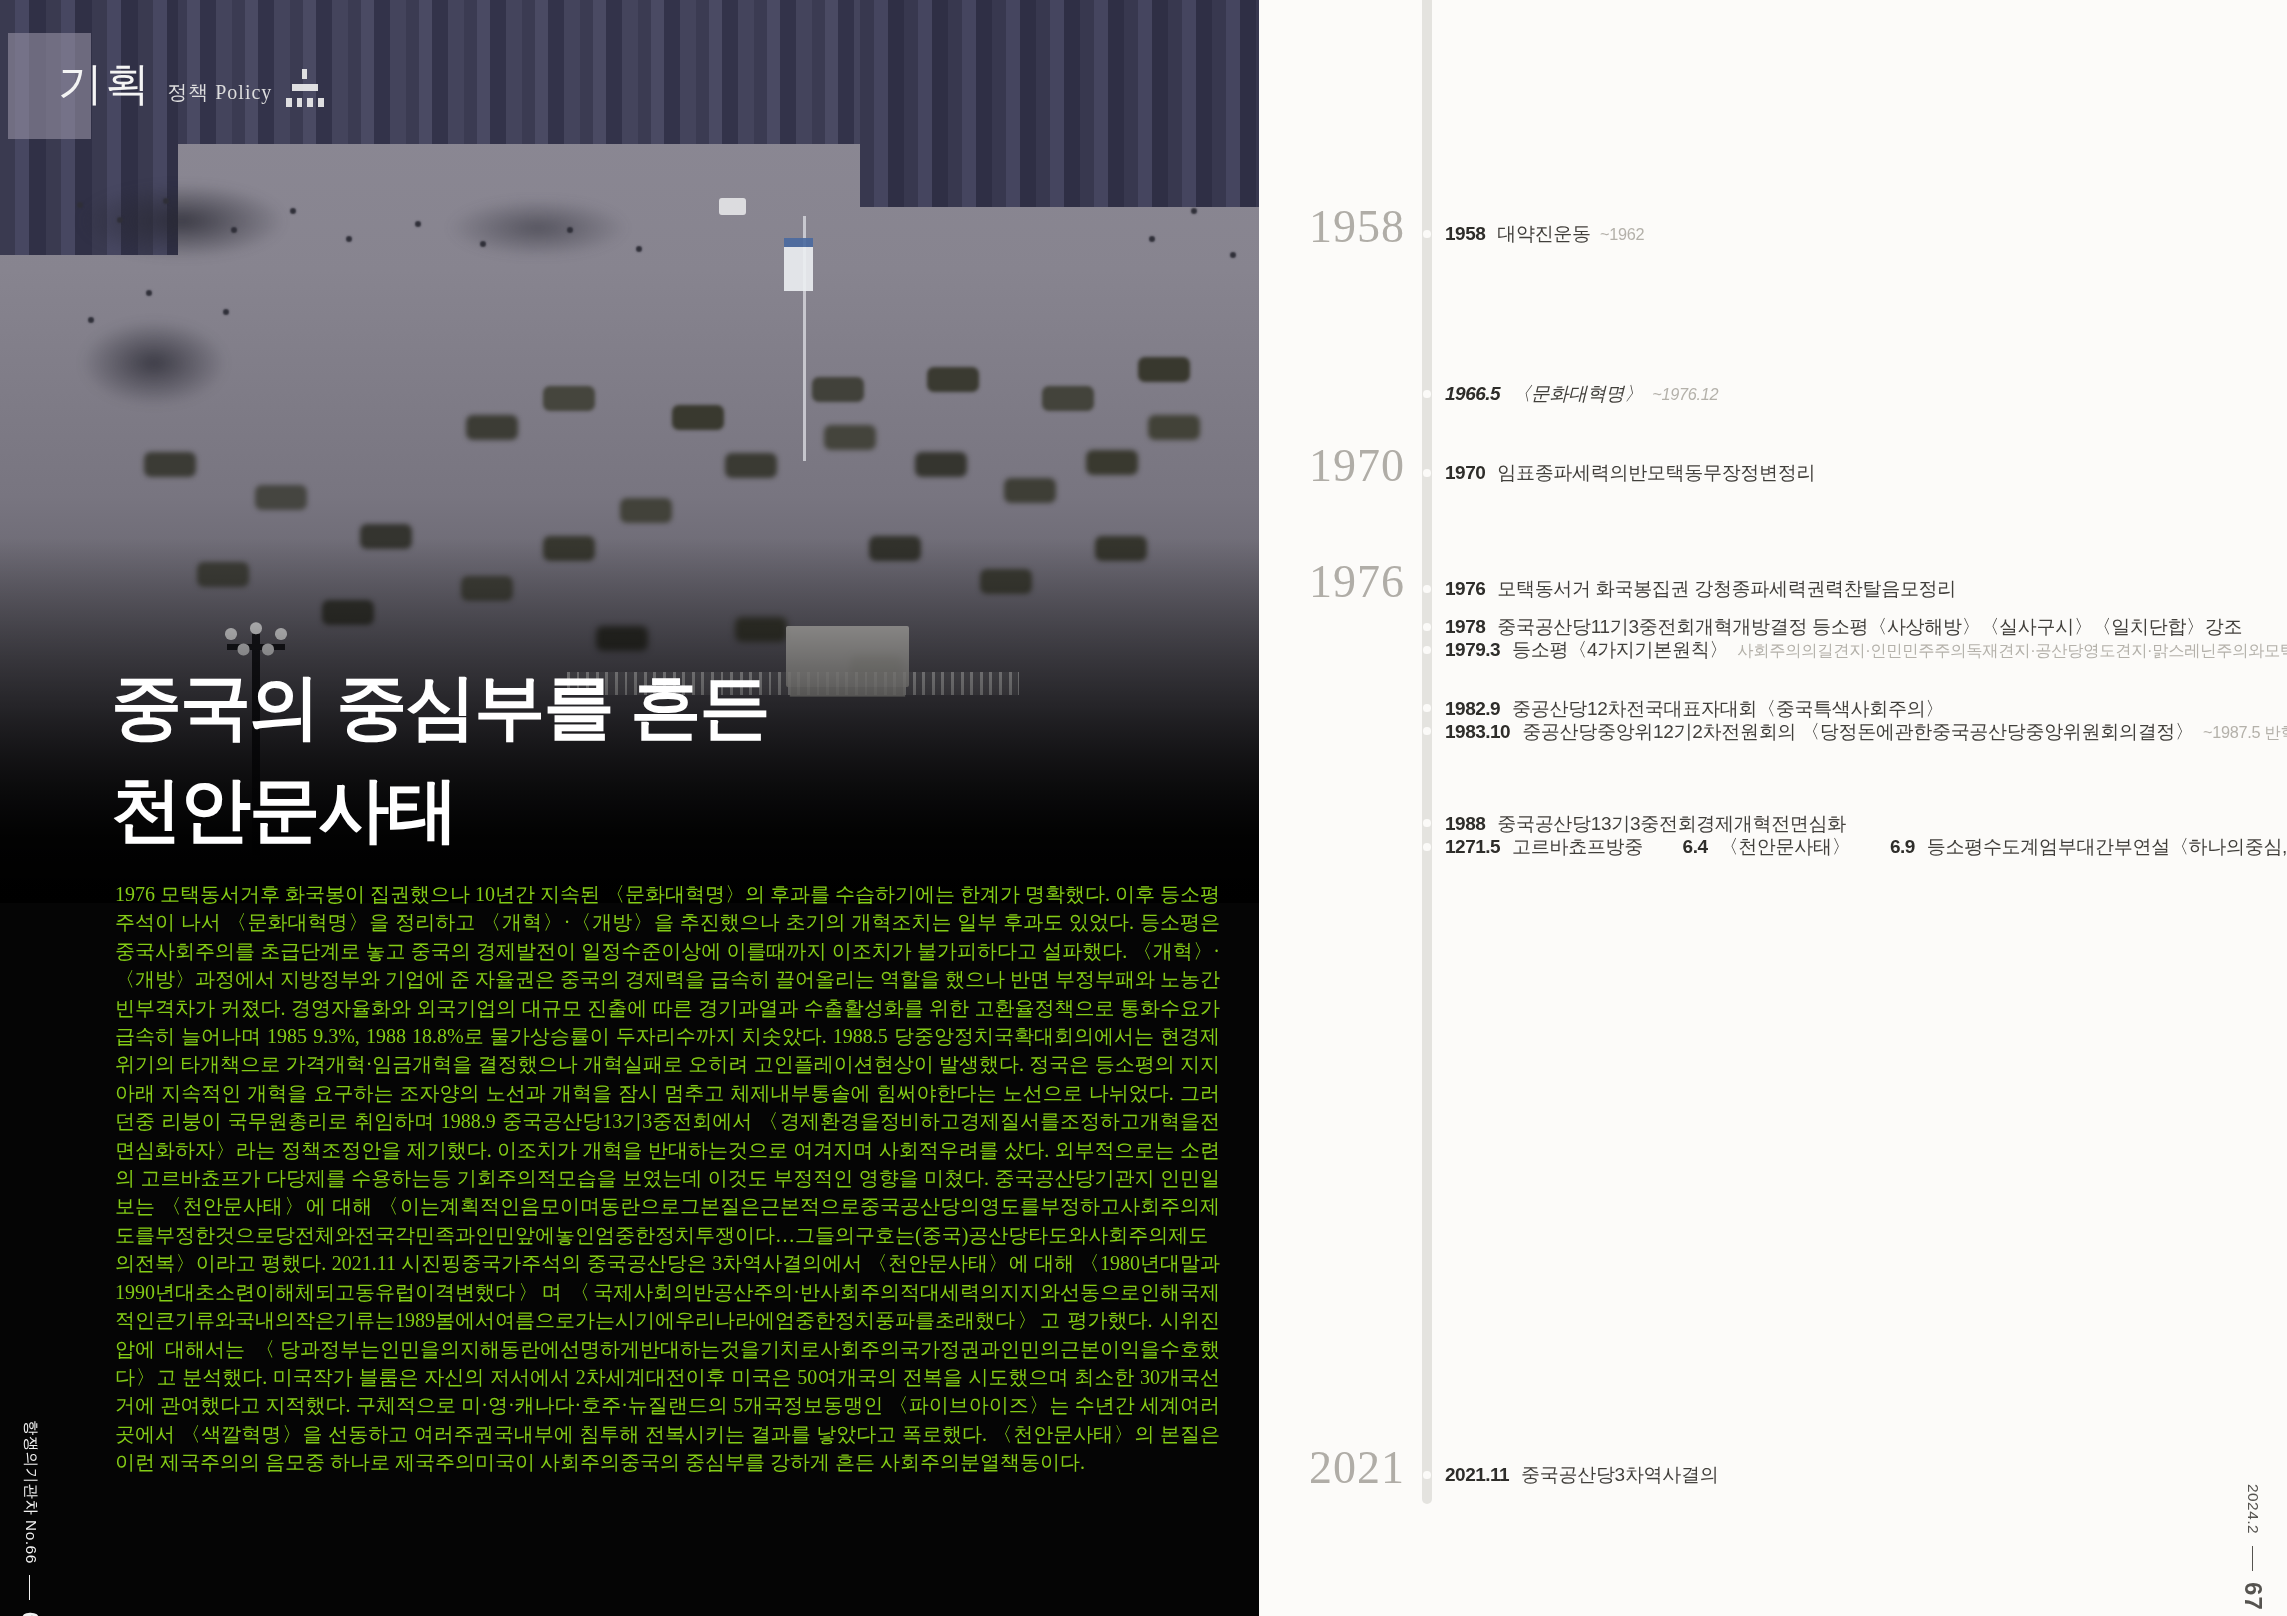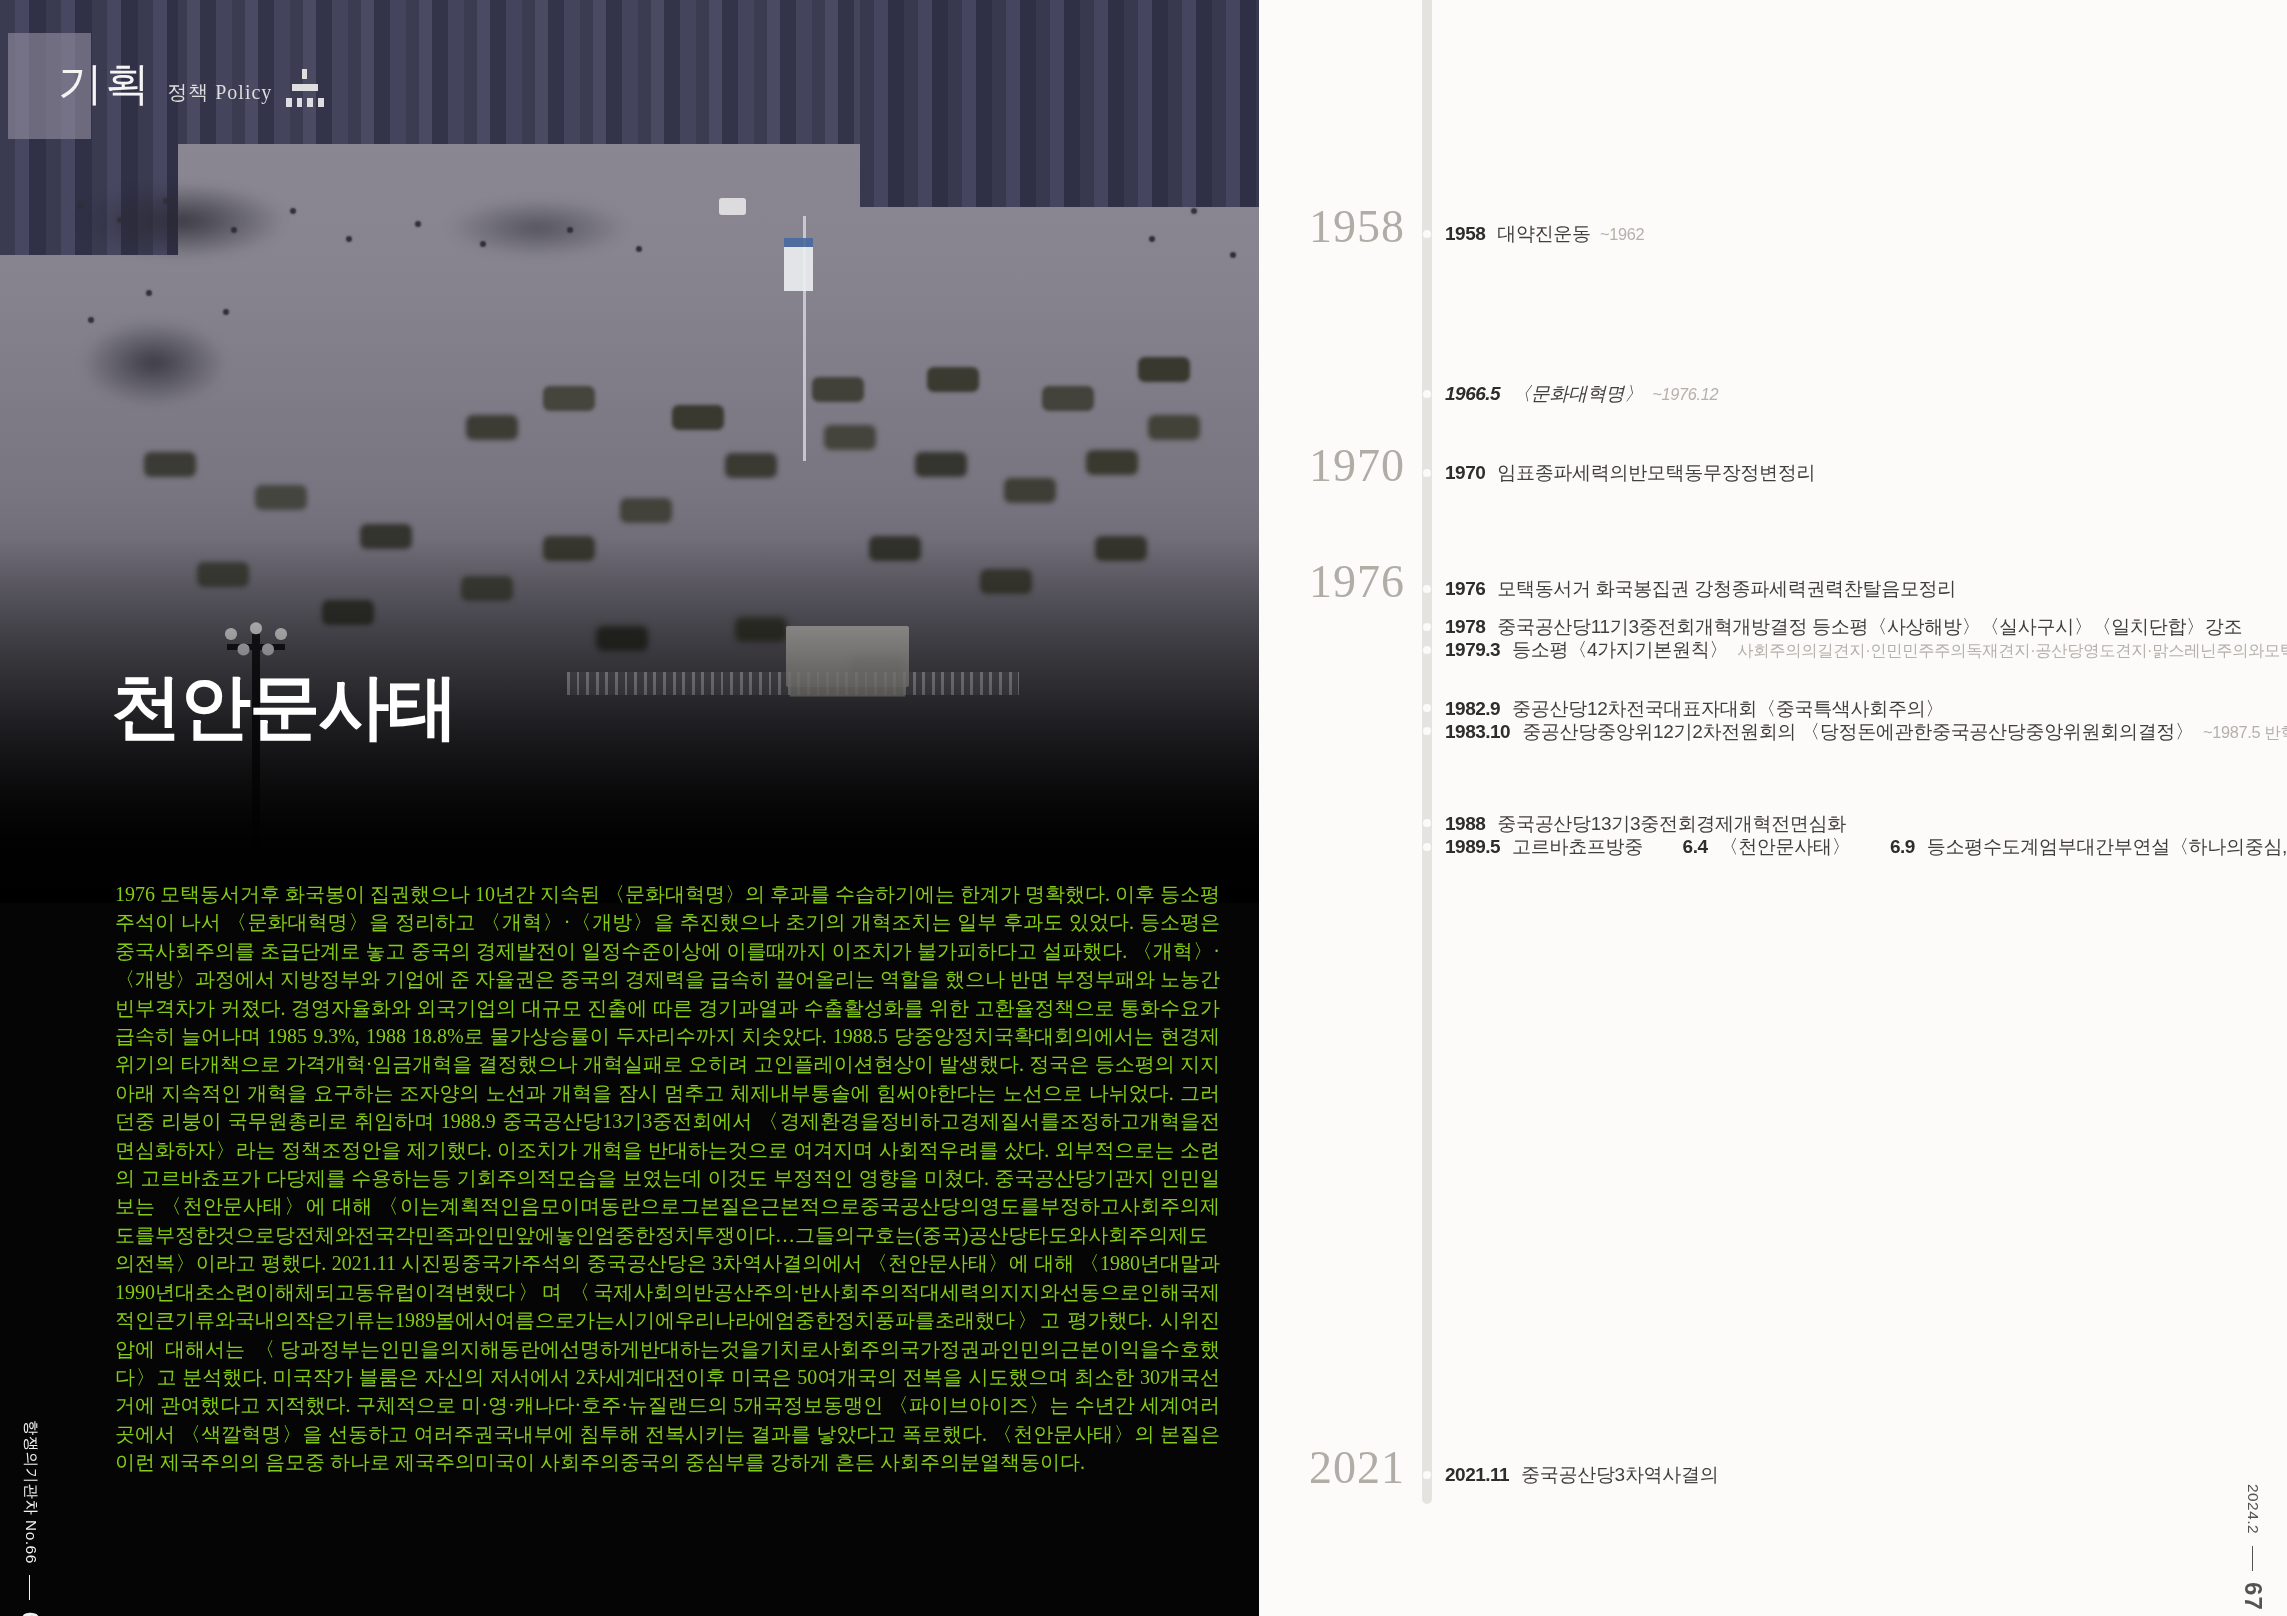--- a/index.html
+++ b/index.html
@@ -95,20 +95,21 @@
     <div class="page-header">
       <span class="section-title">기획</span><span class="section-sub">정책 Policy</span>
     </div>
     <div class="emblem">
       <span class="e1"></span>
       <span class="e2"></span>
       <span class="e3"></span>
     </div>
 
     <div class="article-title">
+      <div>중국의 중심부를 흔든</div>
       <div>천안문사태</div>
     </div>
 
     <div class="article-body">1976 모택동서거후 화국봉이 집권했으나 10년간 지속된 〈문화대혁명〉의 후과를 수습하기에는 한계가 명확했다. 이후 등소평주석이 나서 〈문화대혁명〉을 정리하고 〈개혁〉·〈개방〉을 추진했으나 초기의 개혁조치는 일부 후과도 있었다. 등소평은 중국사회주의를 초급단계로 놓고 중국의 경제발전이 일정수준이상에 이를때까지 이조치가 불가피하다고 설파했다. 〈개혁〉·〈개방〉과정에서 지방정부와 기업에 준 자율권은 중국의 경제력을 급속히 끌어올리는 역할을 했으나 반면 부정부패와 노농간 빈부격차가 커졌다. 경영자율화와 외국기업의 대규모 진출에 따른 경기과열과 수출활성화를 위한 고환율정책으로 통화수요가 급속히 늘어나며 1985 9.3%, 1988 18.8%로 물가상승률이 두자리수까지 치솟았다. 1988.5 당중앙정치국확대회의에서는 현경제위기의 타개책으로 가격개혁·임금개혁을 결정했으나 개혁실패로 오히려 고인플레이션현상이 발생했다. 정국은 등소평의 지지아래 지속적인 개혁을 요구하는 조자양의 노선과 개혁을 잠시 멈추고 체제내부통솔에 힘써야한다는 노선으로 나뉘었다. 그러던중 리붕이 국무원총리로 취임하며 1988.9 중국공산당13기3중전회에서 〈경제환경을정비하고경제질서를조정하고개혁을전면심화하자〉라는 정책조정안을 제기했다. 이조치가 개혁을 반대하는것으로 여겨지며 사회적우려를 샀다. 외부적으로는 소련의 고르바쵸프가 다당제를 수용하는등 기회주의적모습을 보였는데 이것도 부정적인 영향을 미쳤다. 중국공산당기관지 인민일보는 〈천안문사태〉에 대해 〈이는계획적인음모이며동란으로그본질은근본적으로중국공산당의영도를부정하고사회주의제도를부정한것으로당전체와전국각민족과인민앞에놓인엄중한정치투쟁이다…그들의구호는(중국)공산당타도와사회주의제도의전복〉이라고 평했다. 2021.11 시진핑중국가주석의 중국공산당은 3차역사결의에서 〈천안문사태〉에 대해 〈1980년대말과1990년대초소련이해체되고동유럽이격변했다〉며 〈국제사회의반공산주의·반사회주의적대세력의지지와선동으로인해국제적인큰기류와국내의작은기류는1989봄에서여름으로가는시기에우리나라에엄중한정치풍파를초래했다〉고 평가했다. 시위진압에 대해서는 〈당과정부는인민을의지해동란에선명하게반대하는것을기치로사회주의국가정권과인민의근본이익을수호했다〉고 분석했다. 미국작가 블룸은 자신의 저서에서 2차세계대전이후 미국은 50여개국의 전복을 시도했으며 최소한 30개국선거에 관여했다고 지적했다. 구체적으로 미·영·캐나다·호주·뉴질랜드의 5개국정보동맹인 〈파이브아이즈〉는 수년간 세계여러곳에서 〈색깔혁명〉을 선동하고 여러주권국내부에 침투해 전복시키는 결과를 낳았다고 폭로했다. 〈천안문사태〉의 본질은 이런 제국주의의 음모중 하나로 제국주의미국이 사회주의중국의 중심부를 강하게 흔든 사회주의분열책동이다.</div>
 
     <div class="edge-footer edge-left">
       <span class="edge-label">항쟁의기관차 No.66</span><span class="edge-rule"></span><span class="edge-page">66</span>
     </div>
   </div>
 
@@ -130,21 +131,21 @@
       <div class="tl-entry" style="top: 615px;"><span class="tl-date">1978</span> <span class="tl-body">중국공산당11기3중전회개혁개방결정 등소평〈사상해방〉〈실사구시〉〈일치단합〉강조</span> </div>
       <div class="tl-dot" style="top: 646px;"></div>
       <div class="tl-entry" style="top: 638px;"><span class="tl-date">1979.3</span> <span class="tl-body">등소평〈4가지기본원칙〉</span> <span class="tl-note">사회주의의길견지·인민민주주의독재견지·공산당영도견지·맑스레닌주의와모택동사상견지</span> </div>
       <div class="tl-dot" style="top: 704px;"></div>
       <div class="tl-entry" style="top: 697px;"><span class="tl-date">1982.9</span> <span class="tl-body">중공산당12차전국대표자대회〈중국특색사회주의〉</span> </div>
       <div class="tl-dot" style="top: 727px;"></div>
       <div class="tl-entry" style="top: 720px;"><span class="tl-date">1983.10</span> <span class="tl-body">중공산당중앙위12기2차전원회의 〈당정돈에관한중국공산당중앙위원회의결정〉</span> <span class="tl-note">~1987.5 반혁명세력숙청·당대오강화</span> </div>
       <div class="tl-dot" style="top: 819px;"></div>
       <div class="tl-entry" style="top: 812px;"><span class="tl-date">1988</span> <span class="tl-body">중국공산당13기3중전회경제개혁전면심화</span> </div>
       <div class="tl-dot" style="top: 843px;"></div>
-      <div class="tl-entry" style="top: 835px;"><span class="tl-date">1989.5</span> <span class="tl-body">고르바쵸프방중</span> <span class="tl-gap"></span> <span class="tl-date">6.4</span> <span class="tl-body">〈천안문사태〉</span> <span class="tl-gap"></span> <span class="tl-date">6.9</span> <span class="tl-body">등소평수도계엄부대간부연설〈하나의중심,2개의기본점〉노선강조</span> </div>
+      <div class="tl-entry" style="top: 835px;"><span class="tl-date">1271.5</span> <span class="tl-body">고르바쵸프방중</span> <span class="tl-gap"></span> <span class="tl-date">6.4</span> <span class="tl-body">〈천안문사태〉</span> <span class="tl-gap"></span> <span class="tl-date">6.9</span> <span class="tl-body">등소평수도계엄부대간부연설〈하나의중심,2개의기본점〉노선강조</span> </div>
       <div class="tl-year" style="top: 1443px;">2021</div>
       <div class="tl-dot" style="top: 1471px;"></div>
       <div class="tl-entry" style="top: 1463px;"><span class="tl-date">2021.11</span> <span class="tl-body">중국공산당3차역사결의</span> </div>
     </div>
 
   <div class="edge-footer edge-right">
     <span class="edge-label">2024.2</span><span class="edge-rule"></span><span class="edge-page">67</span>
   </div>
 
 </div>

